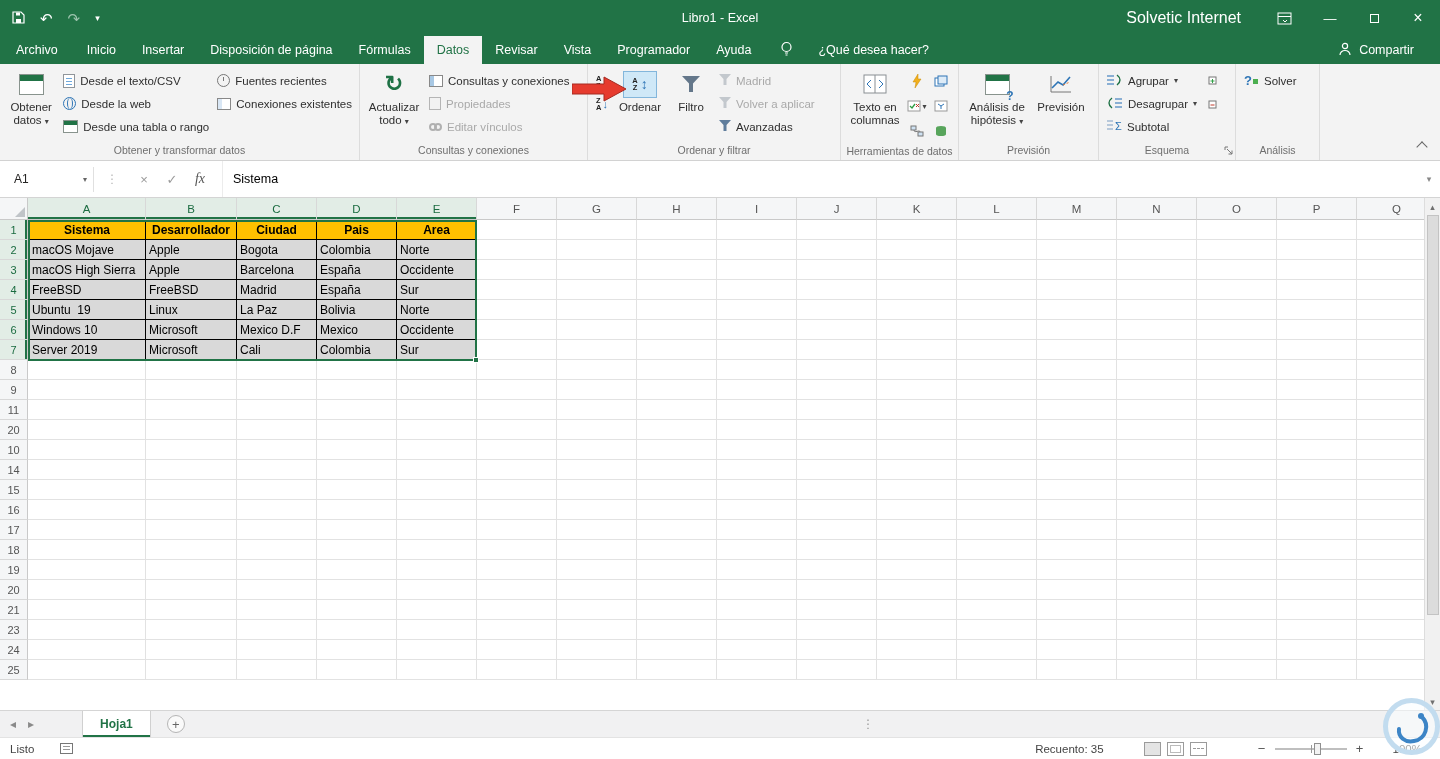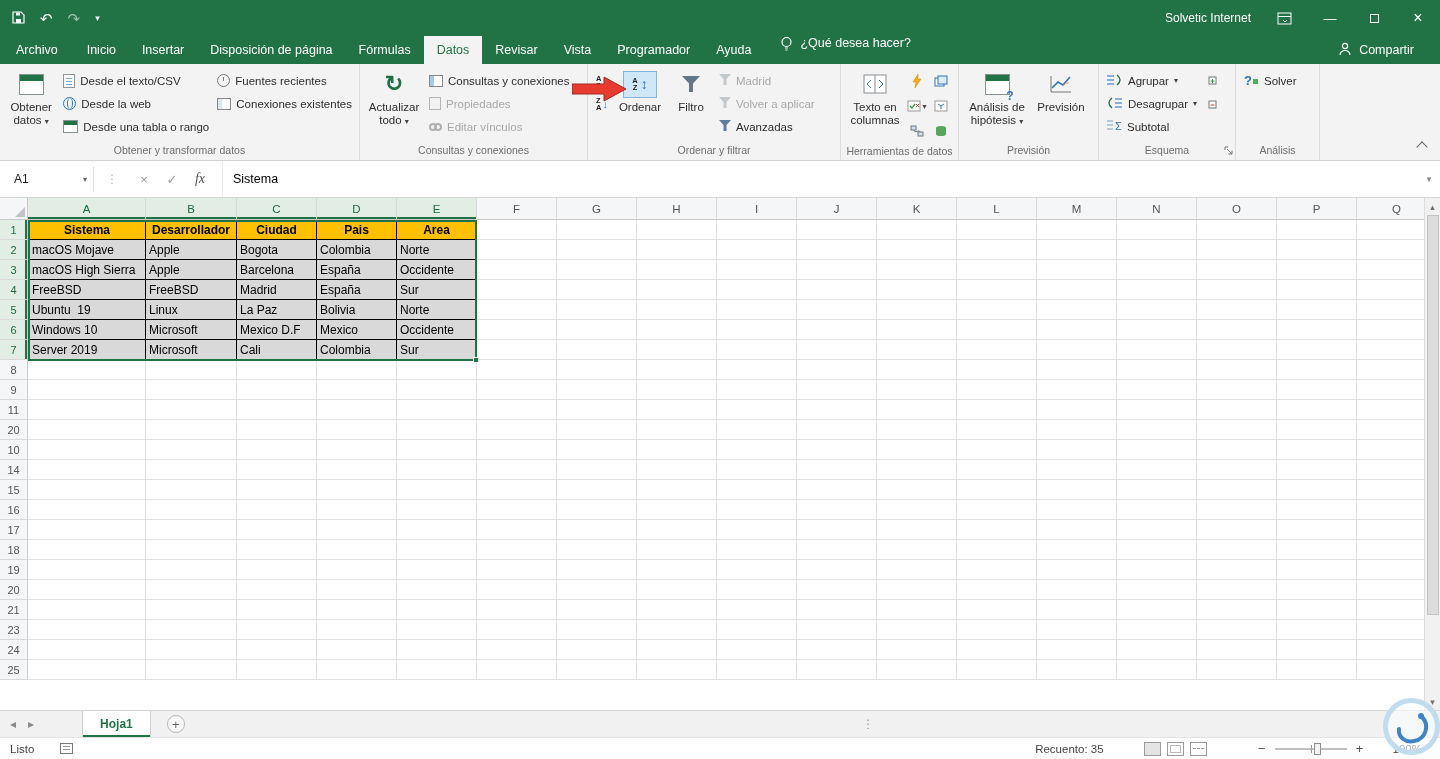--- a/index.html
+++ b/index.html
@@ -10,33 +10,33 @@
 
   
   .titlebar{position:absolute;top:0;left:0;width:1440px;height:36px;background:#217346;
             display:flex;align-items:center;color:#fff}
   .qat{display:flex;align-items:center;gap:15px;padding-left:12px;z-index:2}
   .qicon{font-size:15px;line-height:1}
   .qicon.dim{color:#9CC3AD}
   .qcaret{font-size:9px}
   .wtitle{position:absolute;left:0;right:0;text-align:center;font-size:12.5px;pointer-events:none}
   .tright{margin-left:auto;display:flex;align-items:center;height:100%;z-index:2}
-  .account{font-size:12px;margin-right:26px}
+  .account{font-size:16px;margin-right:36px}
   .ribopt{margin-right:16px;display:flex}
   .winbtn{width:44px;height:36px;display:flex;align-items:center;justify-content:center;font-size:13px}
   .maxbox{width:9px;height:9px;border:1px solid #fff;display:inline-block}
   .winbtn.close{font-size:16px}
 
   
   .tabrow{position:absolute;top:36px;left:0;width:1440px;height:28px;background:#217346;
           display:flex;align-items:stretch;color:#fff;font-size:12.5px}
   .rtab{display:flex;align-items:center;padding:0 13px;white-space:nowrap}
   .rtab.file{padding:0 16px}
   .rtab.active{background:#F3F3F3;color:#217346}
-  .tellme{display:flex;gap:7px;margin-left:16px;white-space:nowrap}
+  .tellme{display:flex;align-items:center;gap:25px;margin-left:16px;white-space:nowrap}
   .share{margin-left:auto;display:flex;align-items:center;gap:7px;padding-right:26px;white-space:nowrap}
 
   
   .ribbon{position:absolute;top:64px;left:0;width:1440px;height:97px;background:#F3F3F3;
           border-bottom:1px solid #D2D2D2;display:flex}
   .rgroup{position:relative;height:96px;border-right:1px solid #DCDCDC;display:flex;
           flex-direction:column;padding:2px 3px 0;flex:0 0 auto}
   .rbody{flex:1;display:flex}
   .rtitle{height:16px;text-align:center;font-size:10.5px;color:#6E6E6E;white-space:nowrap;overflow:hidden}
   .bigbtn{display:flex;flex-direction:column;align-items:center;justify-content:flex-start;
@@ -169,20 +169,21 @@
     <div class="qat">
       <span class="qicon"><svg width="13" height="13">
             <path d="M1,1 h8 l3,3 v8 h-11 z" fill="none" stroke="#fff" stroke-width="1.2"></path>
             <rect x="4" y="8" width="5" height="4" fill="#fff"></rect>
             <rect x="4" y="1.5" width="4" height="3" fill="#fff"></rect>
           </svg></span>
       <span class="qicon">↶</span>
       <span class="qicon dim">↷</span>
       <span class="qicon qcaret">▾</span>
     </div>
+    <div class="wtitle">Libro1  -  Excel</div>
     <div class="tright">
       <span class="account">Solvetic Internet</span>
       <span class="ribopt">
           <svg width="15" height="13">
             <rect x="1" y="1" width="13" height="11" fill="none" stroke="#fff"></rect>
             <path d="M1,4.5 h13" stroke="#fff"></path>
             <path d="M6,8 l2,2 l2,-2" fill="none" stroke="#fff"></path>
           </svg>
         </span>
       <span class="winbtn">—</span>

